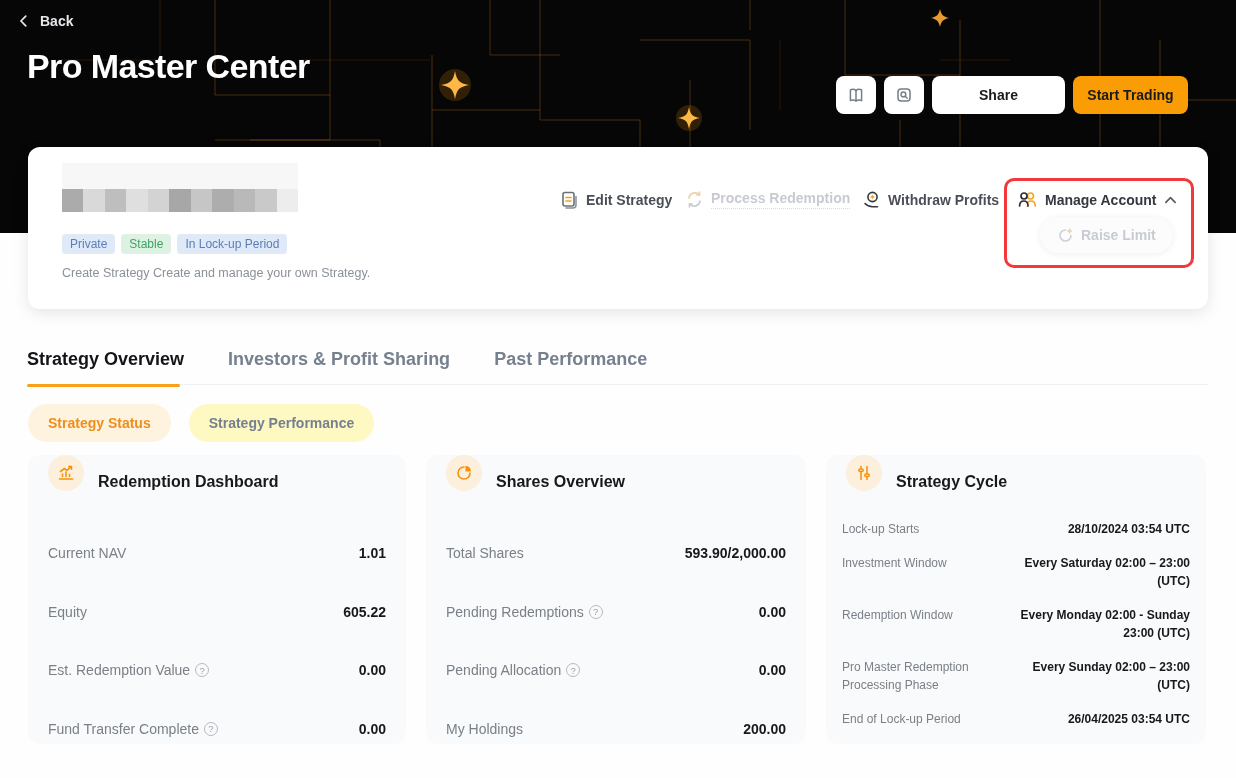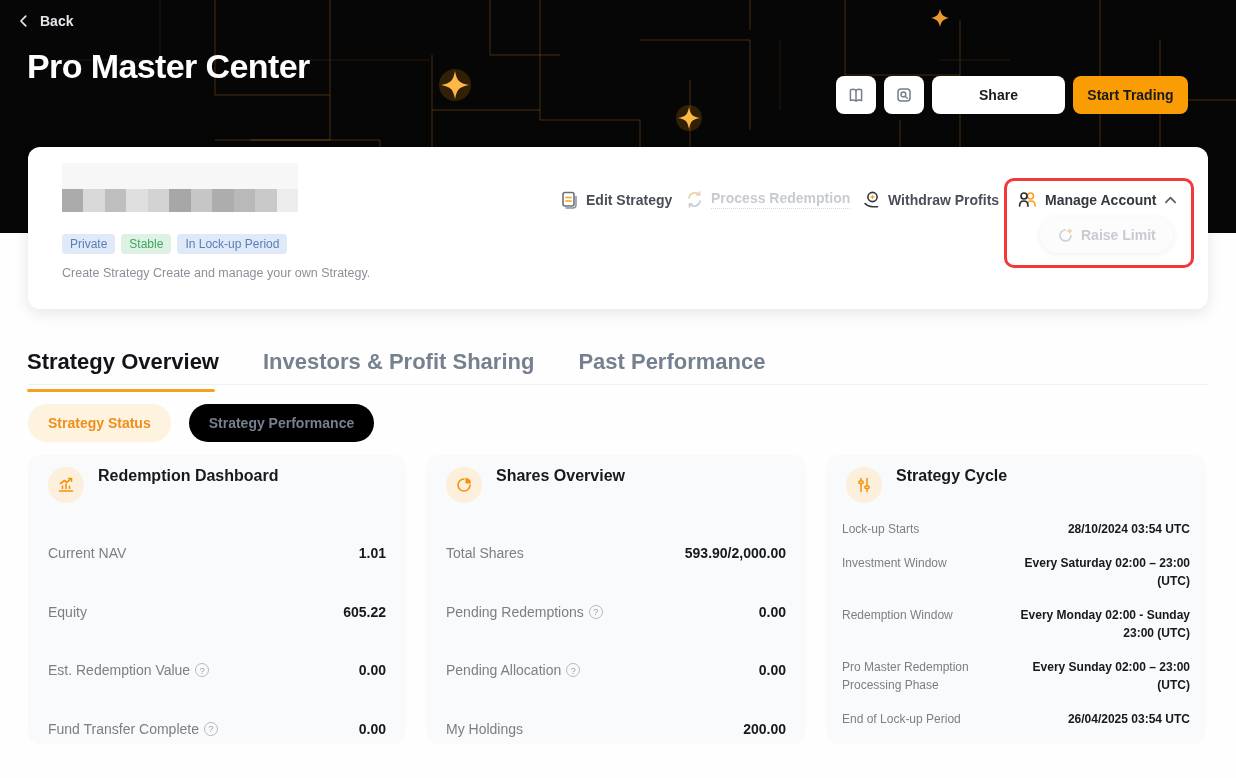--- a/index.html
+++ b/index.html
@@ -43,37 +43,37 @@
   .act-edit { left:532px; }
   .act-process { left:657px; }
   .act-withdraw { left:834px; }
   .act-manage { left:989px; color:#34383F; }
   .raise-pill { position:absolute; left:1012px; top:70px; height:36px; padding:0 17px; border-radius:18px;
                 background:#FCFCFD; box-shadow:0 1px 7px rgba(0,0,0,0.07); display:flex; align-items:center;
                 gap:7px; font-size:14px; font-weight:700; color:#C8CCD2; cursor:default; }
   .red-box { position:absolute; left:1004px; top:178px; width:190px; height:90px;
              border:3px solid #F2383A; border-radius:10px; z-index:6; pointer-events:none; }
   
-  .tabs { position:absolute; left:27px; top:349px; display:flex; gap:44px; font-size:22px; font-weight:700; }
+  .tabs { position:absolute; left:27px; top:349px; display:flex; gap:44px; font-size:18px; font-weight:700; }
   .tab { color:#76808F; cursor:pointer; padding-bottom:17px; position:relative; }
   .tab.active { color:#121418; }
   .tab.active::after { content:""; position:absolute; left:0; right:4px; bottom:0; height:3px;
                        background:#F9A11B; border-radius:2px; }
   .tab-divider { position:absolute; left:28px; width:1180px; top:384px; height:1px; background:#EFF1F4; }
   .subtabs { position:absolute; left:28px; top:404px; display:flex; gap:18px; }
   .subtab { height:38px; line-height:38px; padding:0 20px; border-radius:19px; font-size:14px; font-weight:700;
             cursor:pointer; }
   .subtab.active { background:#FDF3DE; color:#EF8E1C; }
-  .subtab.idle { background:#000000; color:#76808F; }
+  .subtab.idle { background:#fef9c3; color:#76808F; }
   
   .panel { position:absolute; top:455px; height:289px; background:#F9FAFB; border-radius:12px; }
   .panel-1 { left:28px;  width:378px; }
   .panel-2 { left:426px; width:380px; }
   .panel-3 { left:826px; width:380px; }
-  .panel-head { position:absolute; left:20px; top:12px; display:flex; align-items:flex-start; gap:14px; }
+  .panel-head { position:absolute; left:20px; top:0; display:flex; align-items:flex-end; gap:14px; }
   .icon-circle { width:36px; height:36px; border-radius:50%; background:#FCF0DC;
                  display:flex; align-items:center; justify-content:center; }
   .panel-title { font-size:16px; font-weight:700; color:#17191D; }
   .rows { position:absolute; left:20px; right:20px; top:65px; display:flex; flex-direction:column; gap:17.5px; }
   .row { display:flex; justify-content:space-between; align-items:center; font-size:14px;margin-top:25px; }
   .row .lab { color:#7A8087; display:flex; align-items:center; gap:5px; }
   .row .val { color:#17181B; font-weight:700; }
   .qmark { width:14px; height:14px; border:1px solid #B3BAC2; border-radius:50%; color:#9AA2AB;
            font-size:9.5px; font-weight:400; display:inline-flex; align-items:center; justify-content:center;
            cursor:pointer; }

